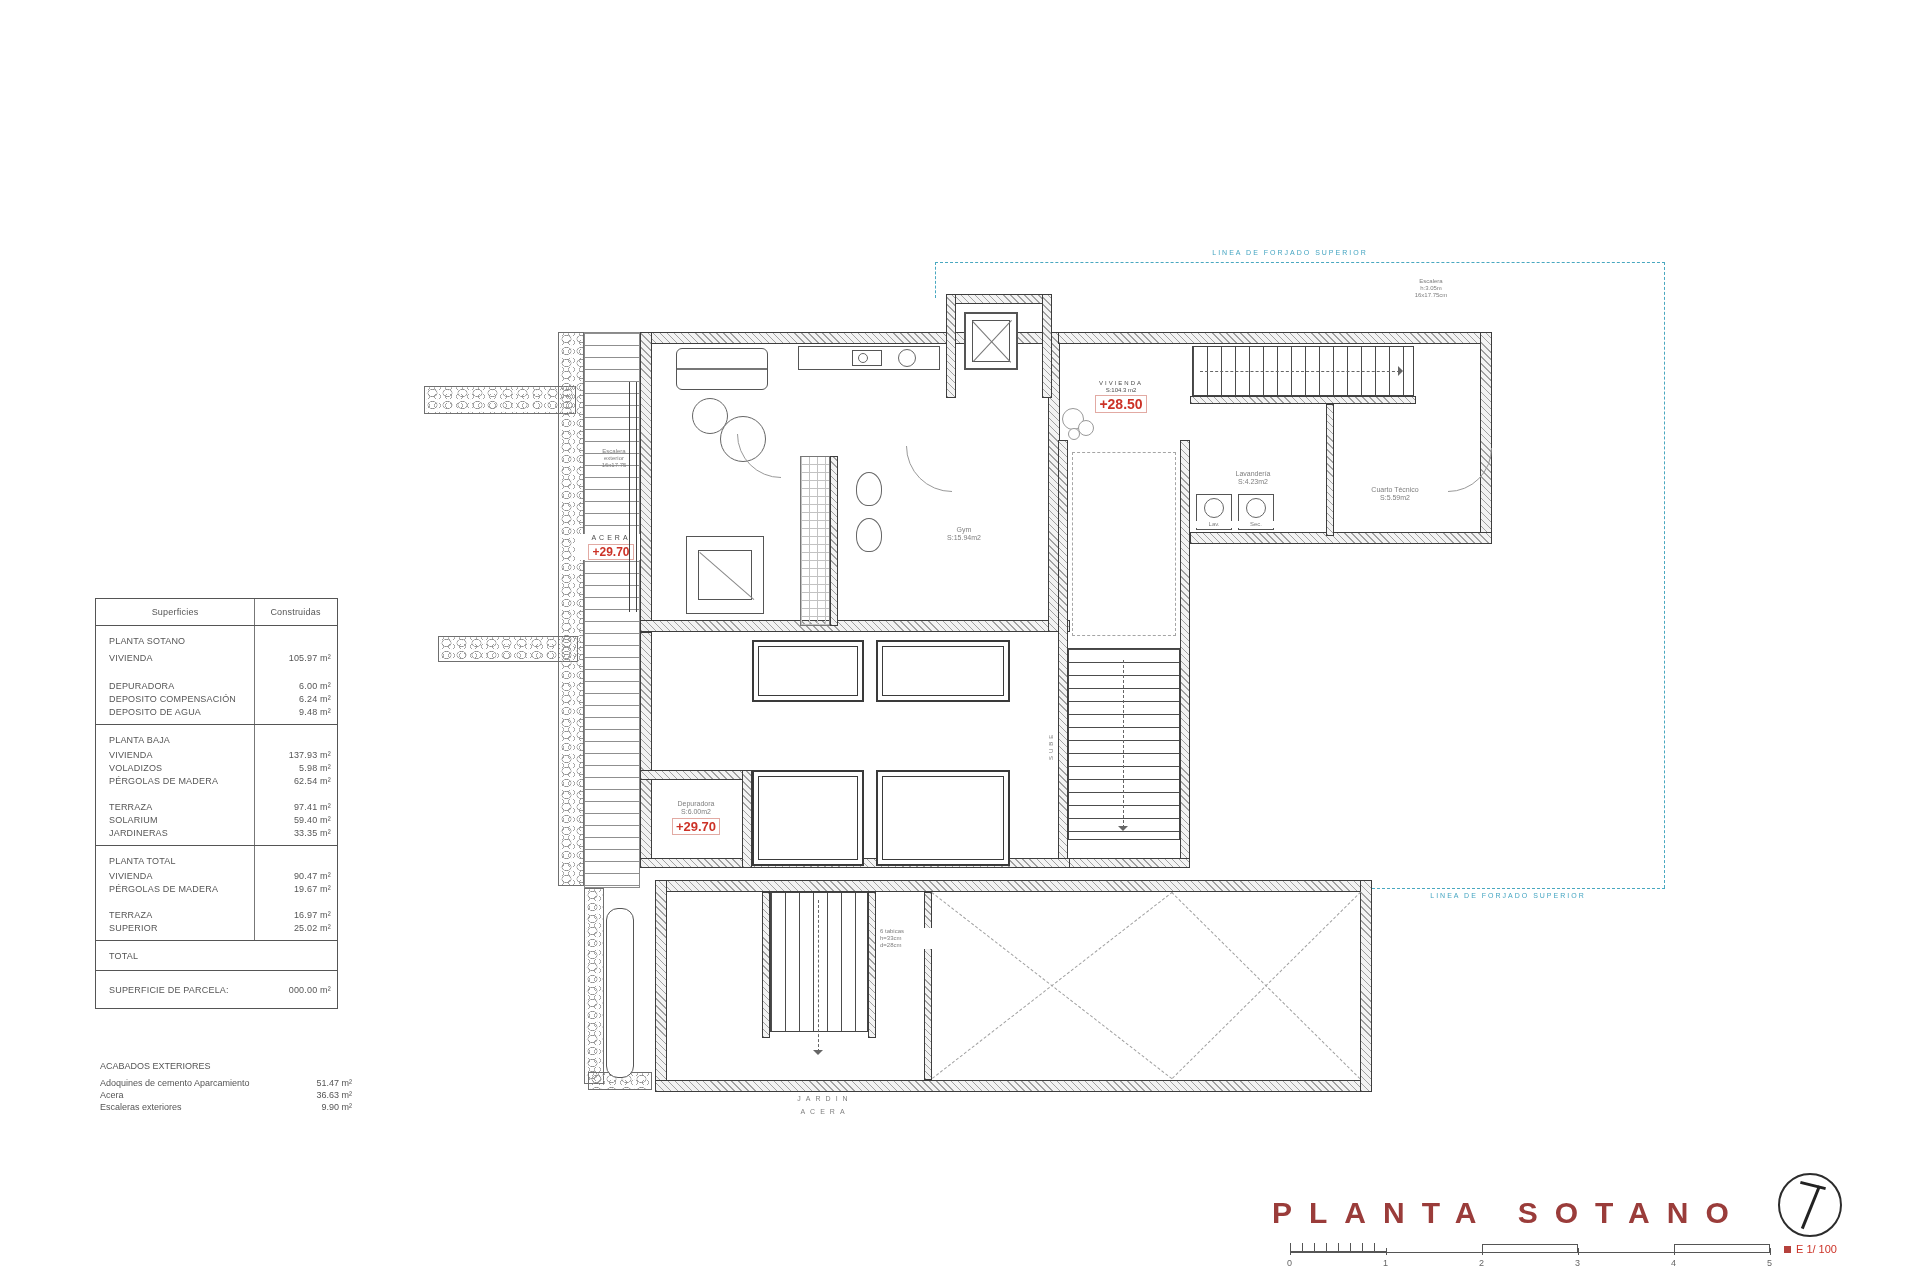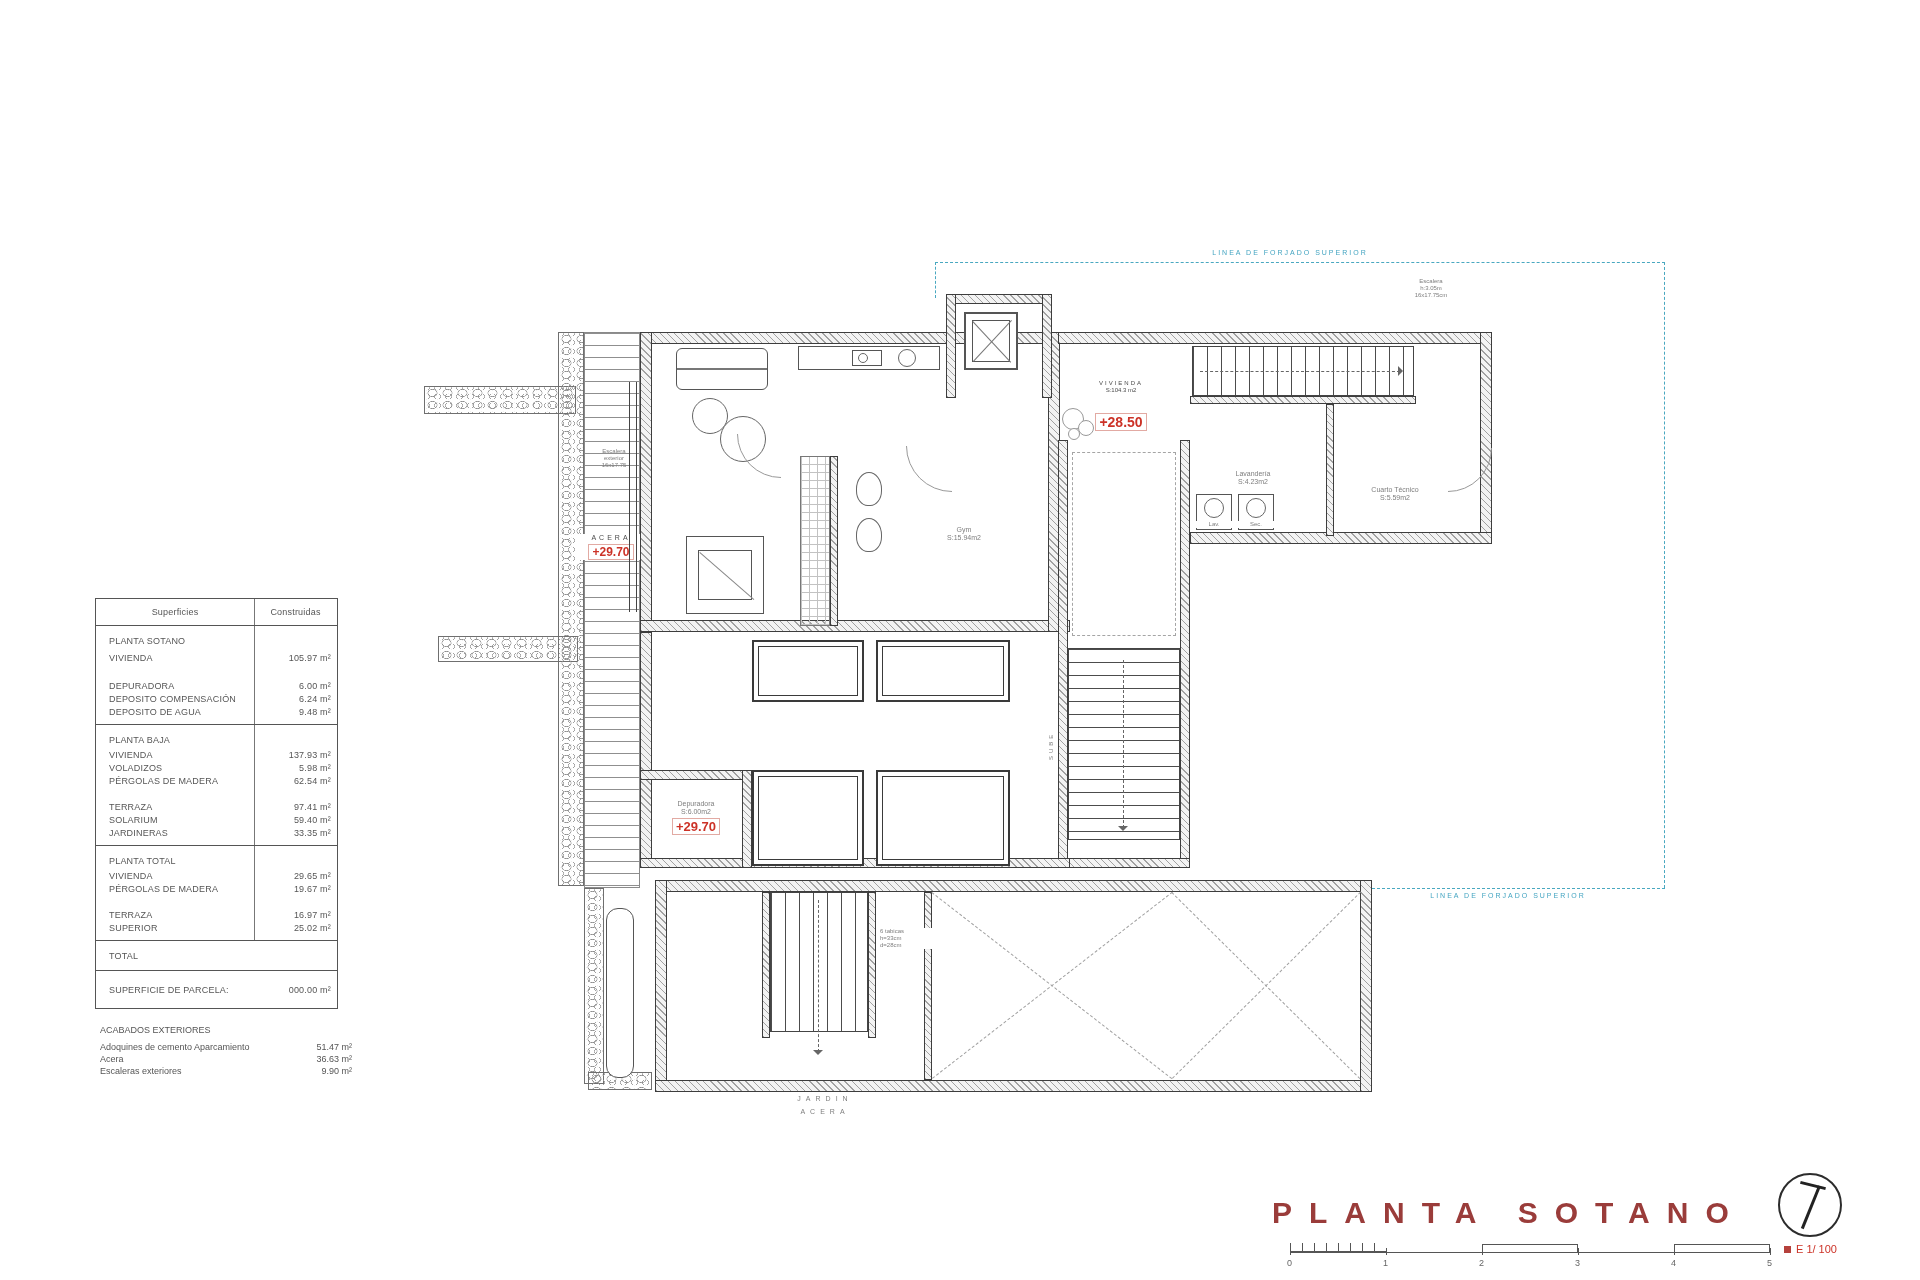--- a/index.html
+++ b/index.html
@@ -130,21 +130,21 @@
           <span class="tv">33.35 m²</span>
         </div>
     </div>
     <div class="tsec">
       <div class="vdiv"></div>
       <div class="trow tt">
           <span class="tl">PLANTA TOTAL</span>
         </div>
       <div class="trow">
           <span class="tl">VIVIENDA</span>
-          <span class="tv">29.65 m²</span>
+          <span class="tv">90.47 m²</span>
         </div>
       <div class="trow">
           <span class="tl">PÉRGOLAS DE MADERA</span>
           <span class="tv">19.67 m²</span>
         </div>
       <div class="tgap"></div>
       <div class="trow">
           <span class="tl">TERRAZA</span>
           <span class="tv">16.97 m²</span>
         </div>
@@ -160,21 +160,21 @@
     </div>
     <div class="tsec" style="padding:12px 0;">
       <div class="trow">
           <span class="tl" style="width:170px">SUPERFICIE DE PARCELA:</span>
           <span class="tv">000.00 m²</span>
         </div>
     </div>
   </div>
 
   <div class="abs acab">
-    <div style="height:16px;">ACABADOS EXTERIORES</div>
+    <div style="height:16px;margin-top:36px;">ACABADOS EXTERIORES</div>
     <div class="arow">
         <span class="al">Adoquines de cemento Aparcamiento</span>
         <span class="av">51.47 m²</span>
       </div>
     <div class="arow">
         <span class="al">Acera</span>
         <span class="av">36.63 m²</span>
       </div>
     <div class="arow">
         <span class="al">Escaleras exteriores</span>
@@ -325,21 +325,21 @@
     <div>Gym</div>
     <div>S:15.94m2</div>
   </div>
 
   <div class="abs circ" style="left:1062px;top:408px;width:22px;height:22px;border-color:#999;"></div>
   <div class="abs circ" style="left:1078px;top:420px;width:16px;height:16px;border-color:#999;"></div>
   <div class="abs circ" style="left:1068px;top:428px;width:12px;height:12px;border-color:#999;"></div>
   <div class="abs ctr" style="left:1082px;top:380px;width:78px;">
     <div class="t6 ink" style="letter-spacing:2px;">VIVIENDA</div>
     <div class="t6 ink">S:104.3 m2</div>
-    <div class="lvl" style="font-size:14px;margin-top:19px;">+28.50</div>
+    <div class="lvl" style="font-size:14px;margin-top:1px;">+28.50</div>
   </div>
 
   <div class="abs title">PLANTA SOTANO</div>
 
   <div class="abs" style="left:1778px;top:1173px;width:64px;height:64px;border:2px solid #2c2c2c;border-radius:50%;background:#fff;"></div>
   <div class="abs" style="left:1800px;top:1184px;width:26px;height:3px;background:#222;transform:rotate(14deg);"></div>
   <div class="abs" style="left:1818px;top:1186px;width:3px;height:46px;background:#222;transform:rotate(22deg);transform-origin:top center;"></div>
 
   <div class="abs" style="left:1290px;top:1252px;width:480px;height:1px;background:#555;"></div>
   <div class="abs" style="left:1290px;top:1243px;width:96px;height:9px;background:repeating-linear-gradient(90deg,#555 0 1px,transparent 1px 12px);border-bottom:1px solid #555;"></div>

